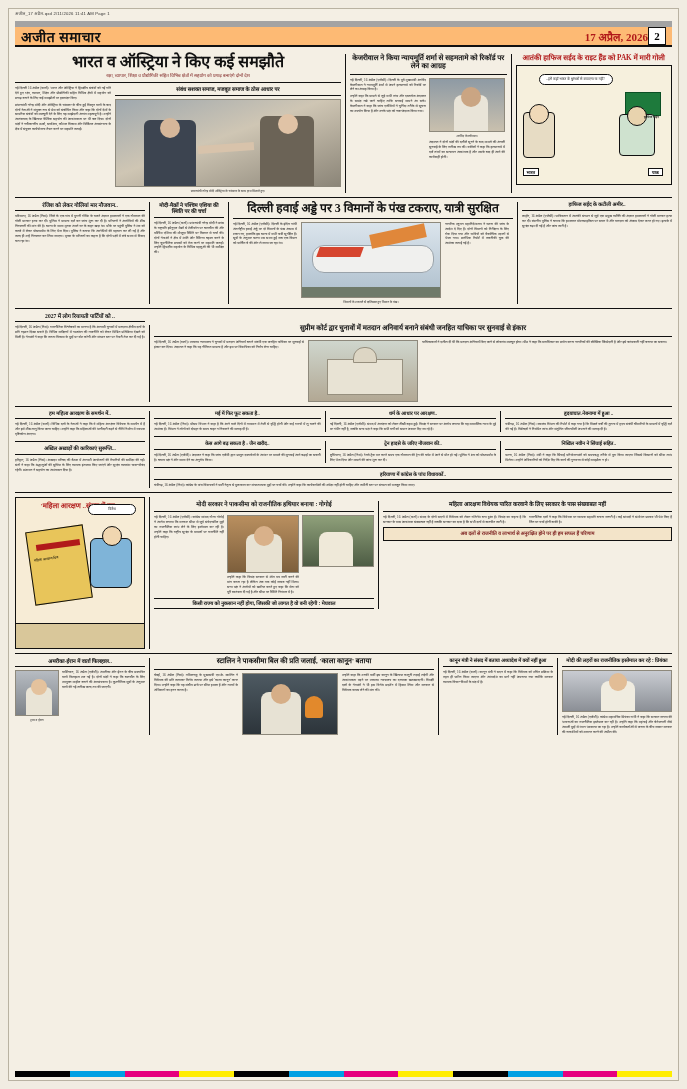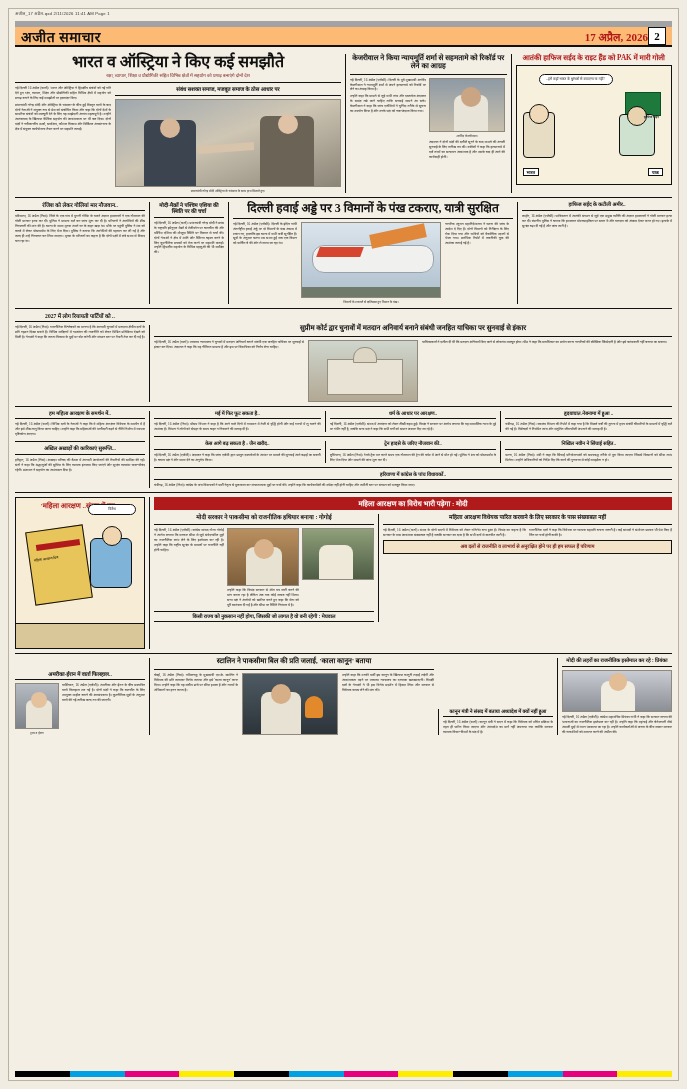--- a/index.html
+++ b/index.html
@@ -303,21 +303,20 @@
             <div style="position:absolute;left:20px;top:44px;width:44px;height:6px;background:#b11a1a;transform:rotate(-8deg);"></div>
             <div style="position:absolute;left:18px;top:58px;font-size:3.4px;font-family:'Liberation Serif',serif;transform:rotate(-8deg);">महिला आरक्षण बिल</div>
             <div style="position:absolute;right:12px;top:40px;width:40px;height:48px;background:#7fb4d8;border:1px solid #111;border-radius:6px;"></div>
             <div style="position:absolute;right:22px;top:28px;width:18px;height:18px;border-radius:50%;background:#f0d6b0;border:1px solid #111;"></div>
             <div class="balloon" style="right:8px;top:6px;width:40px;">विरोध</div>
             <div style="position:absolute;left:0;right:0;bottom:0;height:24px;background:#d9c79a;border-top:1px solid #111;"></div>
           </div>
         </div>
 
         <div style="flex:1;border-left:1px solid #111;padding-left:4px;" class="col">
-          <div class="banner">महिला आरक्षण का विरोध भारी पड़ेगा : मोदी</div>
           <div class="row" style="gap:4px;margin-top:4px;">
             <div style="width:220px;">
               <div class="hl" style="font-size:6px;text-align:center;">मोदी सरकार ने पाकसीमा को राजनीतिक हथियार बनाया : गोगोई</div>
               <div class="hairline" style="margin:3px 0;"></div>
               <div class="row" style="gap:3px;">
                 <div style="width:70px;">
                   <div class="txt">नई दिल्ली, 16 अप्रैल (एजेंसी)। कांग्रेस सांसद गौरव गोगोई ने आरोप लगाया कि सरकार सीमा से जुड़े संवेदनशील मुद्दों का राजनीतिक लाभ लेने के लिए इस्तेमाल कर रही है। उन्होंने कहा कि राष्ट्रीय सुरक्षा के मामलों पर राजनीति नहीं होनी चाहिए।</div>
                 </div>
                 <div style="width:72px;">
                   <div class="photo warm" style="height:56px;">
@@ -351,21 +350,21 @@
               <div class="box" style="margin-top:3px;padding:3px;background:#f3e4c9;">
                 <div class="hl" style="font-size:5px;text-align:center;color:#7a1b1b;">अब दलों से राजनीति व लाभार्थ से अनुरक्षित होने पर ही हम सफल हैं परिणाम</div>
               </div>
             </div>
           </div>
         </div>
       </div>
 
       <div class="hairline" style="margin:4px 0;"></div>
 
-      <div class="row" style="gap:4px;align-items:flex-end;">
+      <div class="row" style="gap:4px;">
         <div style="width:130px;">
           <div class="hl" style="font-size:5.4px;text-align:center;border-bottom:1px solid #111;padding-bottom:2px;">अमरीका-ईरान में वार्ता फिलहाल..</div>
           <div class="row" style="gap:3px;margin-top:3px;">
             <div style="width:44px;">
               <div class="photo" style="height:44px;">
                 <div style="position:absolute;inset:0;background:linear-gradient(180deg,#b7bcc2,#7e8389);"></div>
                 <div style="position:absolute;left:10px;bottom:0;width:26px;height:28px;background:#e9e4d6;border-radius:6px 6px 0 0;"></div>
                 <div style="position:absolute;left:15px;bottom:20px;width:16px;height:16px;border-radius:50%;background:#e4c29d;"></div>
               </div>
               <div class="cap" style="margin-top:2px;">ट्रम्प व ईरान</div>

